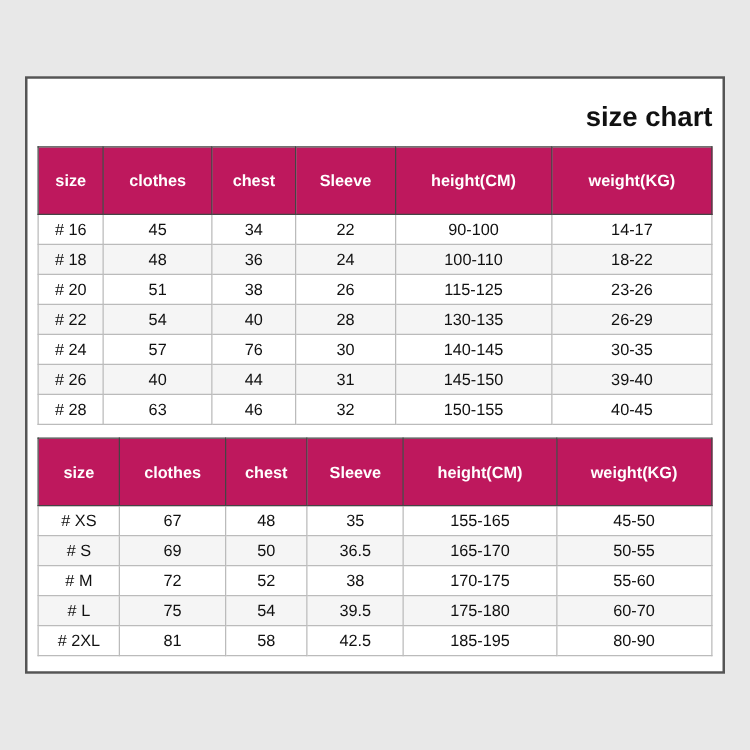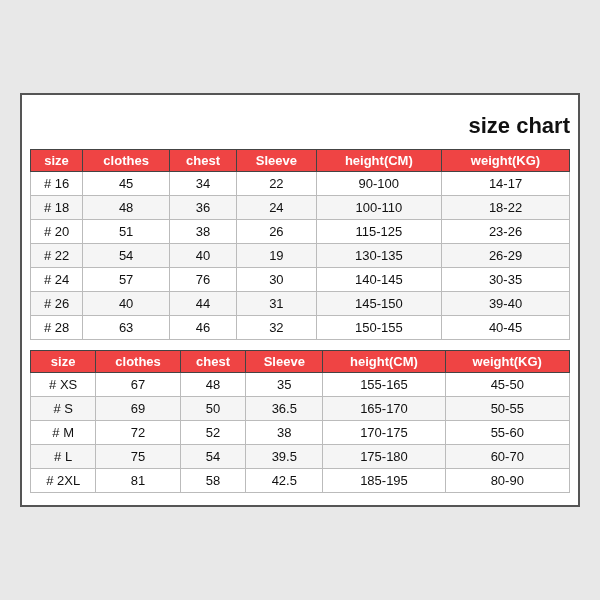--- a/index.html
+++ b/index.html
@@ -27,25 +27,25 @@
     }
     table {
       width: 100%;
       border-collapse: collapse;
       font-size: 13px;
     }
     table + table {
       margin-top: 10px;
     }
     th {
-      background: #ef4444;
+      background: #be185d;
       color: #ffffff;
       font-weight: bold;
       text-align: center;
-      padding: 3px 2px;
+      padding: 19px 2px;
       border: 1px solid #444;
     }
     td {
       text-align: center;
       padding: 4px 2px;
       border: 1px solid #bbb;
       color: #111;
       background: #fff;
     }
     tr:nth-child(even) td {
@@ -91,21 +91,21 @@
           <td>51</td>
           <td>38</td>
           <td>26</td>
           <td>115-125</td>
           <td>23-26</td>
         </tr>
         <tr>
           <td># 22</td>
           <td>54</td>
           <td>40</td>
-          <td>19</td>
+          <td>28</td>
           <td>130-135</td>
           <td>26-29</td>
         </tr>
         <tr>
           <td># 24</td>
           <td>57</td>
           <td>76</td>
           <td>30</td>
           <td>140-145</td>
           <td>30-35</td>

